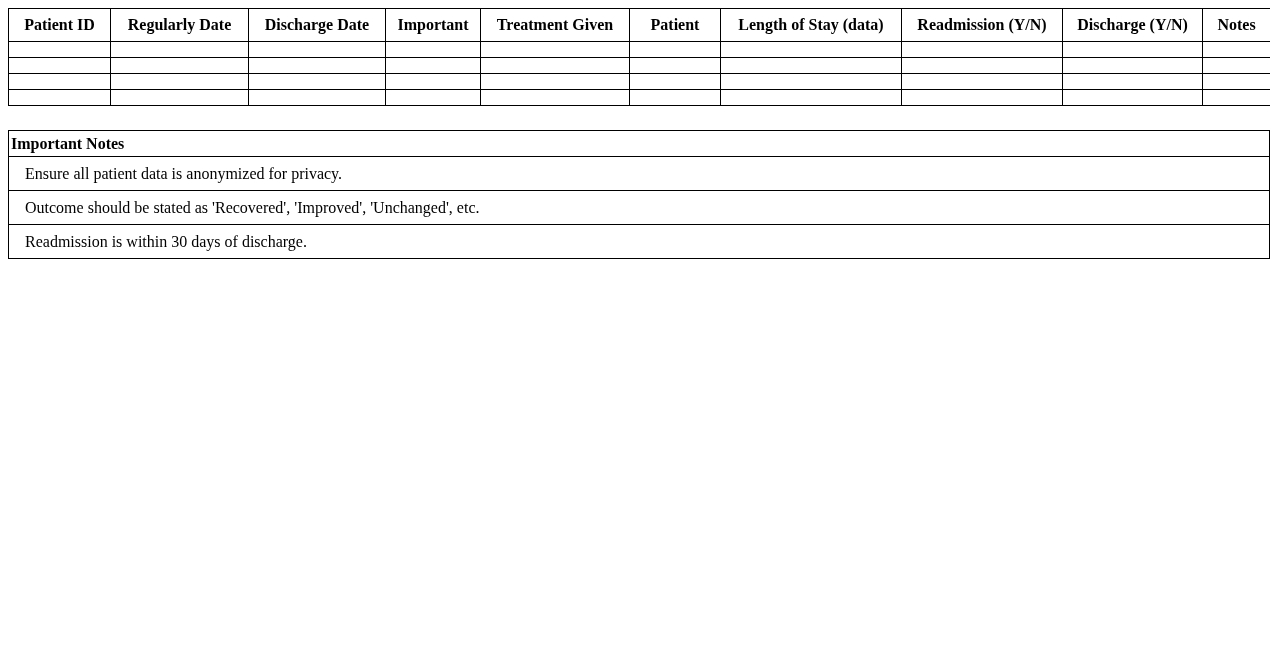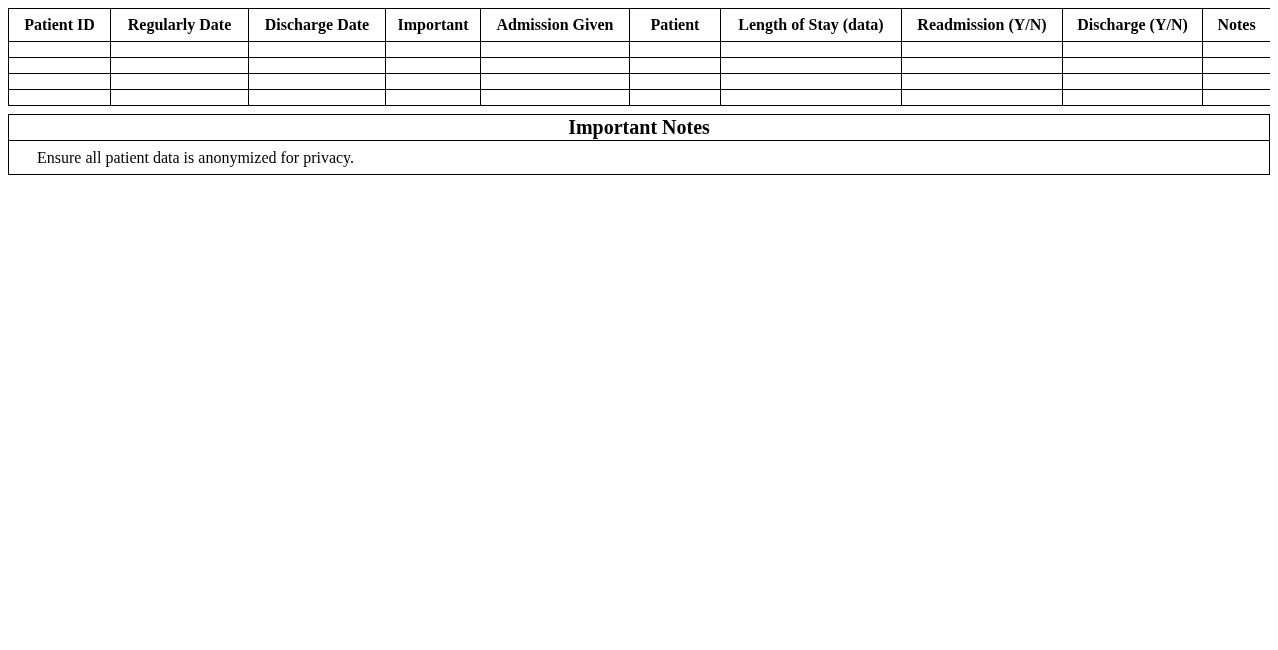--- a/index.html
+++ b/index.html
@@ -32,34 +32,34 @@
     text-align: center;
     vertical-align: middle;
     font-weight: bold;
     font-size: 16px;
   }
   #metrics-table td {
     height: 16px;
     padding: 0;
   }
   #metrics-table {
-    margin-bottom: 8px;
+    margin-bottom: 24px;
   }
   
   #notes-table th {
     height: 26px;
     padding: 1px 2px;
-    text-align: center;
+    text-align: left;
     vertical-align: middle;
     font-weight: bold;
-    font-size: 20px;
+    font-size: 16px;
   }
   #notes-table td {
     height: 34px;
-    padding: 0 4px 0 28px;
+    padding: 0 4px 0 16px;
     text-align: left;
     vertical-align: middle;
     font-size: 16px;
   }
 </style>
 </head>
 <body>
 
 <table id="metrics-table" class="doc-table">
   <colgroup>
@@ -73,21 +73,21 @@
     <col style="width:161px">
     <col style="width:140px">
     <col style="width:68px">
   </colgroup>
   <thead>
     <tr>
       <th>Patient ID</th>
       <th>Regularly Date</th>
       <th>Discharge Date</th>
       <th>Important</th>
-      <th>Admission Given</th>
+      <th>Treatment Given</th>
       <th>Patient</th>
       <th>Length of Stay (data)</th>
       <th>Readmission (Y/N)</th>
       <th>Discharge (Y/N)</th>
       <th>Notes</th>
     </tr>
   </thead>
   <tbody id="metrics-body">
       <tr>
         <td></td>
@@ -143,14 +143,20 @@
 <table id="notes-table" class="doc-table">
   <thead>
     <tr>
       <th>Important Notes</th>
     </tr>
   </thead>
   <tbody>
     <tr>
       <td>Ensure all patient data is anonymized for privacy.</td>
     </tr>
+    <tr>
+      <td>Outcome should be stated as 'Recovered', 'Improved', 'Unchanged', etc.</td>
+    </tr>
+    <tr>
+      <td>Readmission is within 30 days of discharge.</td>
+    </tr>
   </tbody>
 </table>
 
 </body></html>

